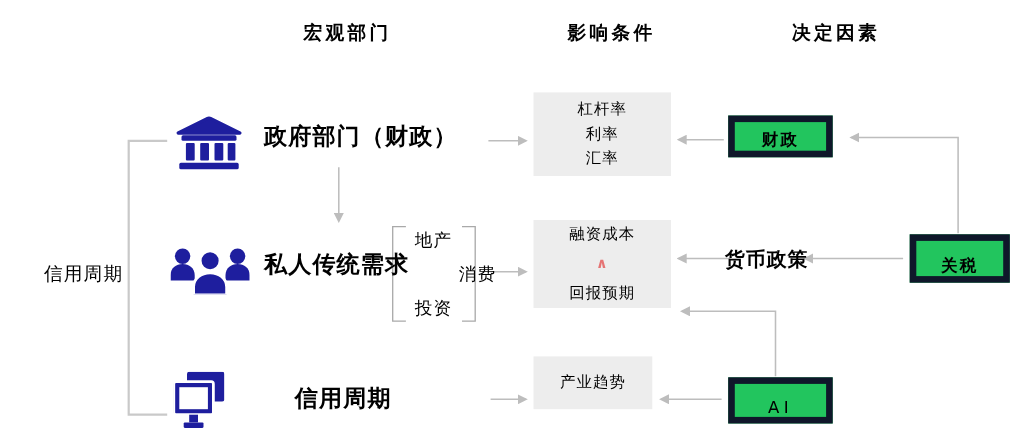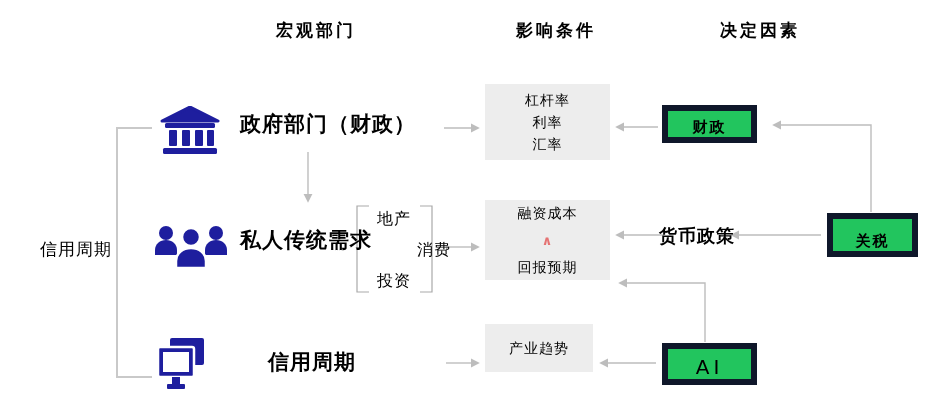--- a/index.html
+++ b/index.html
@@ -29,21 +29,21 @@
     font-size:14px;letter-spacing:1px;text-align:center;
   }
   .graybox .ln{line-height:22px;}
   .graybox .ln-lg{line-height:27px;}
   .caret{color:#e57373;font-weight:bold;font-size:13px;}
   .redbox{
     position:absolute;border:6px solid #0f172a;background:#22c55e;box-sizing:border-box;
     display:flex;align-items:flex-end;justify-content:center;
     font-weight:bold;font-size:15px;letter-spacing:2px;white-space:nowrap;
   }
-  .redbox.ai-style{font-weight:400;letter-spacing:4px;font-size:20px;}
+  .redbox.ai-style{font-weight:400;letter-spacing:4px;font-size:15px;}
   .sub-item{
     position:absolute;transform:translate(-50%,-50%);
     font-size:16px;letter-spacing:1px;white-space:nowrap;
   }
   .iconbox{position:absolute;}
   svg{display:block;}
   #connectors{position:absolute;left:0;top:0;pointer-events:none;}
 </style>
 </head>
 <body>

